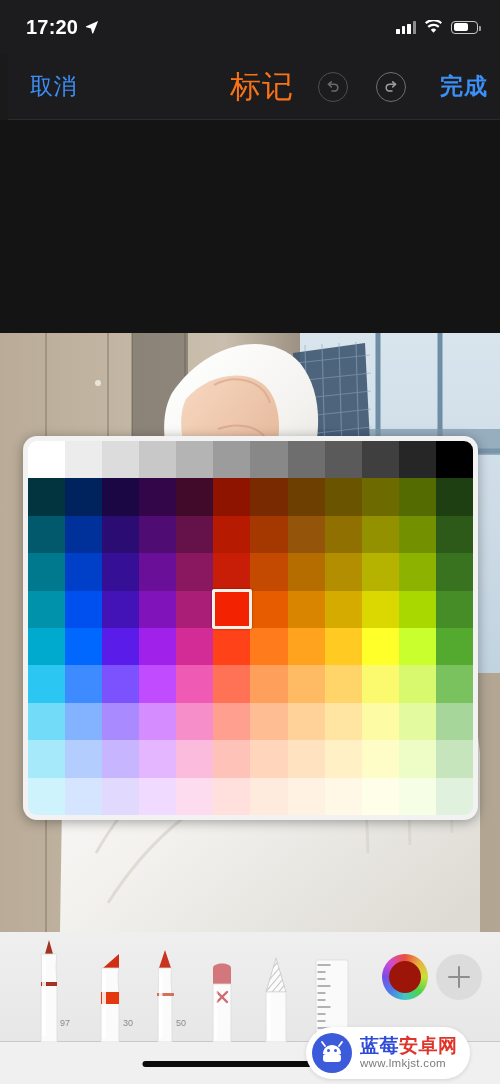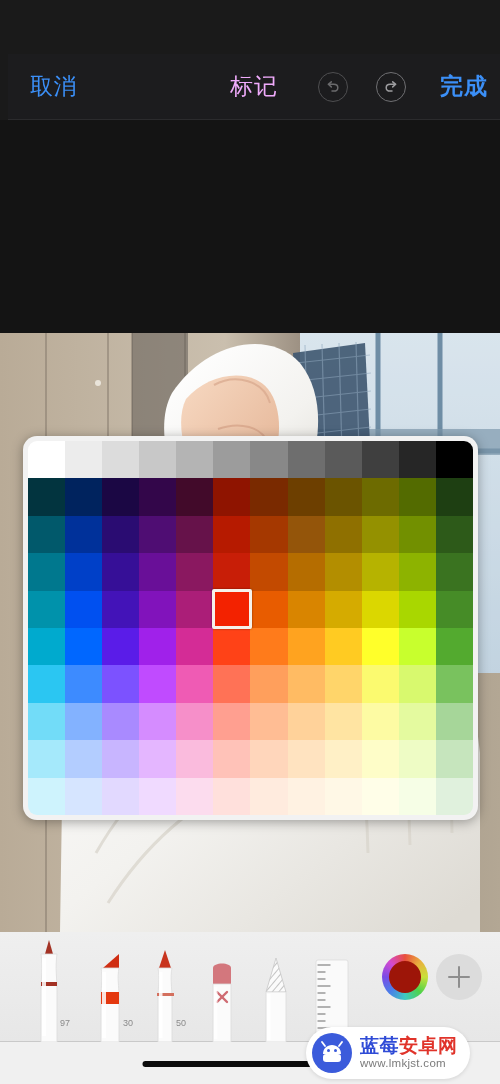--- a/index.html
+++ b/index.html
@@ -34,21 +34,21 @@
   .batt span{ display:block; height:100%; background:#fff; border-radius:2px; }
 
   
   .navbar{
     position:absolute; left:8px; top:54px; width:500px; height:66px;
     background:#1c1c1e;
     display:flex; align-items:center;
     border-bottom:1px solid #2b2b2d;
   }
   .nav-cancel{ position:absolute; left:22px; font-size:23px; color:#3b8ff7; letter-spacing:.5px; }
-  .nav-title{ position:absolute; left:222px; font-size:23px; color:#f0abfc; font-weight:500; letter-spacing:1px;text-align:center;}
+  .nav-title{ position:absolute; left:222px; font-size:31px; color:#f97316; font-weight:500; letter-spacing:1px;text-align:center;}
   .circ-btn{
     position:absolute; width:30px; height:30px; border-radius:50%;
     border:1.6px solid #575759; display:flex; align-items:center; justify-content:center;
   }
   .circ-btn.undo{ left:310px; border-color:#4e4e50; }
   .circ-btn.redo{ left:368px; border-color:#6f6f72; }
   .nav-done{ position:absolute; right:20px; font-size:23px; color:#3b8ff7; font-weight:600; letter-spacing:1px; }
 
   
   .canvas{ position:absolute; left:0; top:120px; width:500px; height:812px; background:#141414; overflow:hidden; }
@@ -116,20 +116,44 @@
   .wm-cn{ font-size:19px; font-weight:700; letter-spacing:.5px; white-space:nowrap; }
   .wm-cn .a{ color:#2f4bd6; }
   .wm-cn .b{ color:#e0332a; }
   .wm-url{ font-size:11.5px; color:#7b7b7b; letter-spacing:.3px; margin-top:3px; white-space:nowrap;}
 </style>
 </head>
 <body>
 
 <div id="screen">
 
+  <div class="statusbar">
+    <div class="status-left">
+      <span class="status-time">17:20</span>
+      <svg class="loc-arrow" viewBox="0 0 16 16">
+        <path d="M15 1.2 1.4 7.1c-.6.3-.5 1.1.1 1.2l5.4 1.3 1.3 5.4c.2.6 1 .7 1.2.1L15 1.2z" fill="#ffffff"></path>
+      </svg>
+    </div>
+    <div class="status-right">
+      <span class="sig">
+          <i></i>
+          <i></i>
+          <i></i>
+          <i></i>
+        </span>
+      <svg class="wifi" viewBox="0 0 20 15">
+        <path d="M10 13.6 7.1 10.4a4.4 4.4 0 0 1 5.8 0L10 13.6z" fill="#fff"></path>
+        <path d="M10 6.3c1.9 0 3.6.7 4.9 1.9l1.5-1.7A9.6 9.6 0 0 0 10 4a9.6 9.6 0 0 0-6.4 2.5l1.5 1.7A7.3 7.3 0 0 1 10 6.3z" fill="#fff"></path>
+        <path d="M10 1.3c2.9 0 5.6 1.1 7.6 2.9l1.5-1.7A13.1 13.1 0 0 0 10-1 13.1 13.1 0 0 0 .9 2.5l1.5 1.7A11.3 11.3 0 0 1 10 1.3z" fill="#fff"></path>
+      </svg>
+      <span class="batt">
+          <span style="width:68%"></span>
+        </span>
+    </div>
+  </div>
 
   <div class="navbar">
     <span class="nav-cancel">取消</span>
     <span class="nav-title">标记</span>
 
     <span class="circ-btn undo">
       <svg width="18" height="18" viewBox="0 0 18 18">
         <path d="M5.2 6.3h4.6c2.3 0 4 1.4 4 3.4s-1.7 3.4-4 3.4H8" fill="none" stroke="#6a6a6c" stroke-width="1.5" stroke-linecap="round"></path>
         <path d="M7.3 3.8 4.3 6.3l3 2.6" fill="none" stroke="#6a6a6c" stroke-width="1.5" stroke-linecap="round" stroke-linejoin="round"></path>
       </svg>

